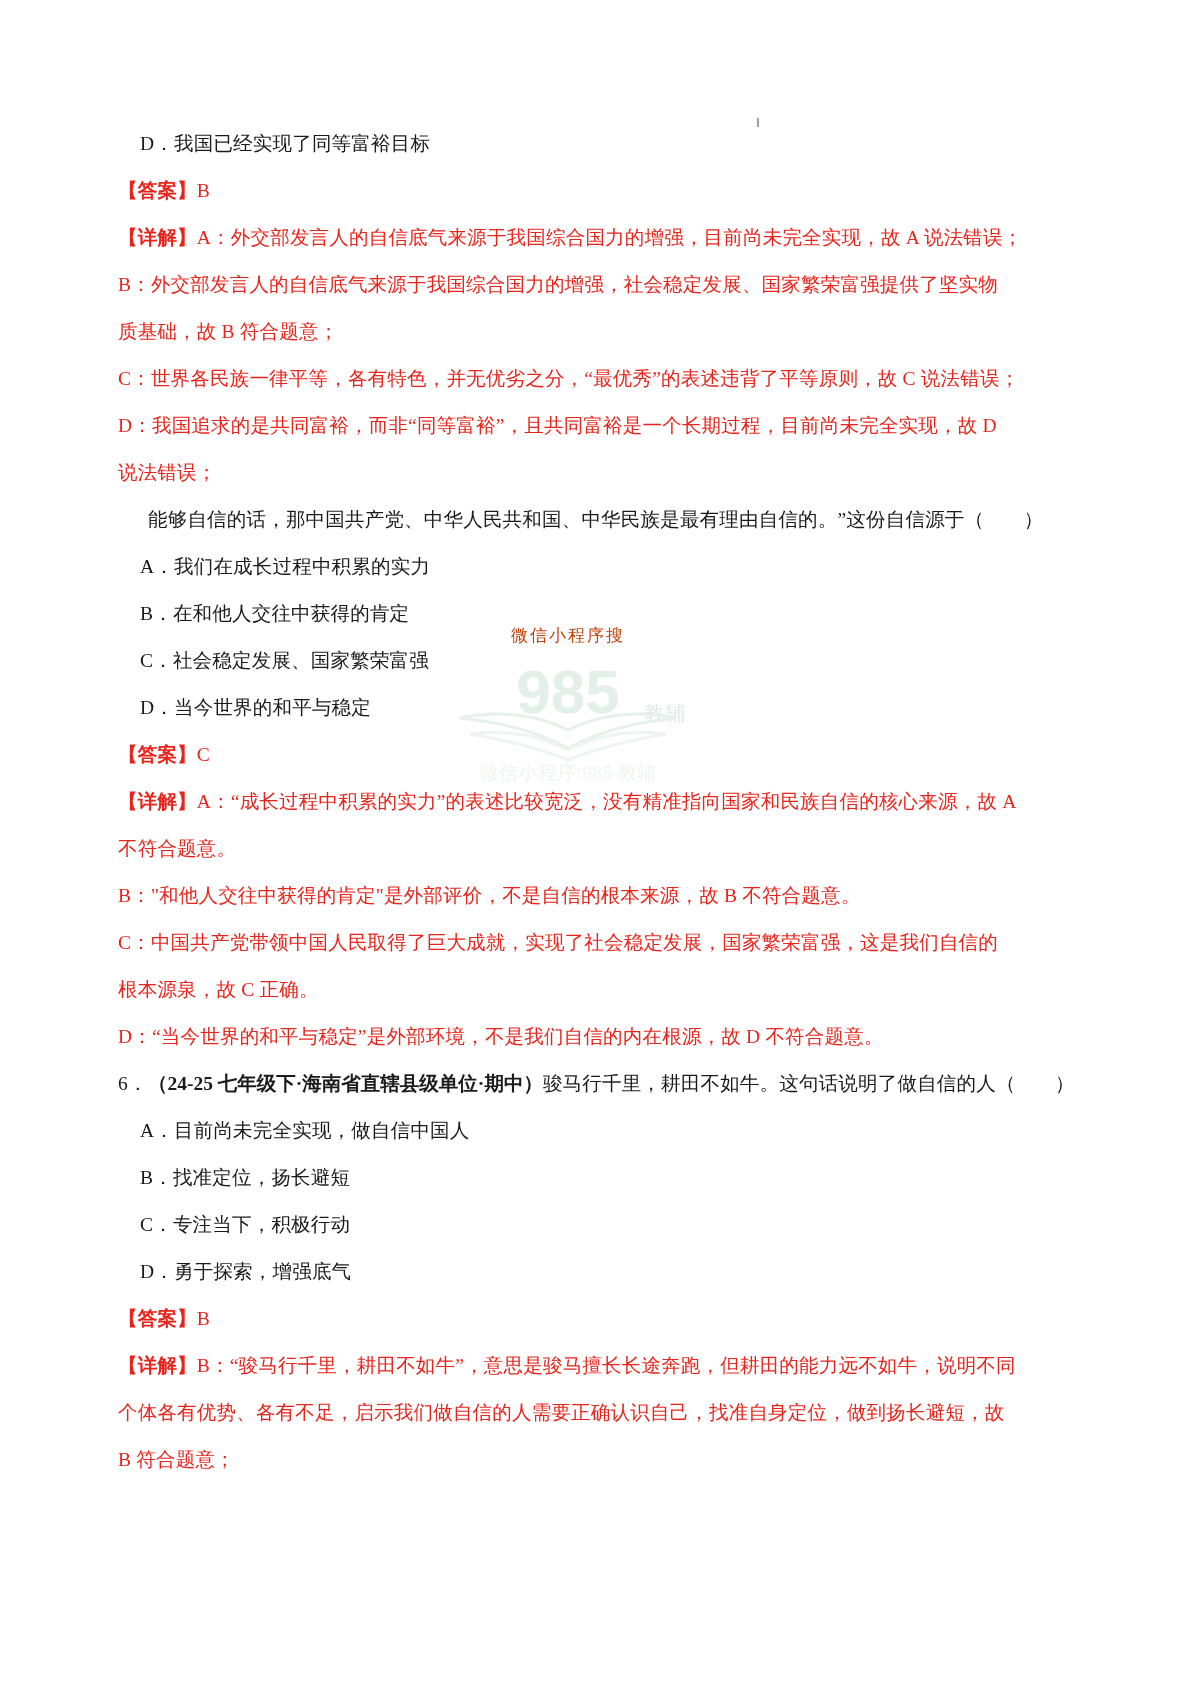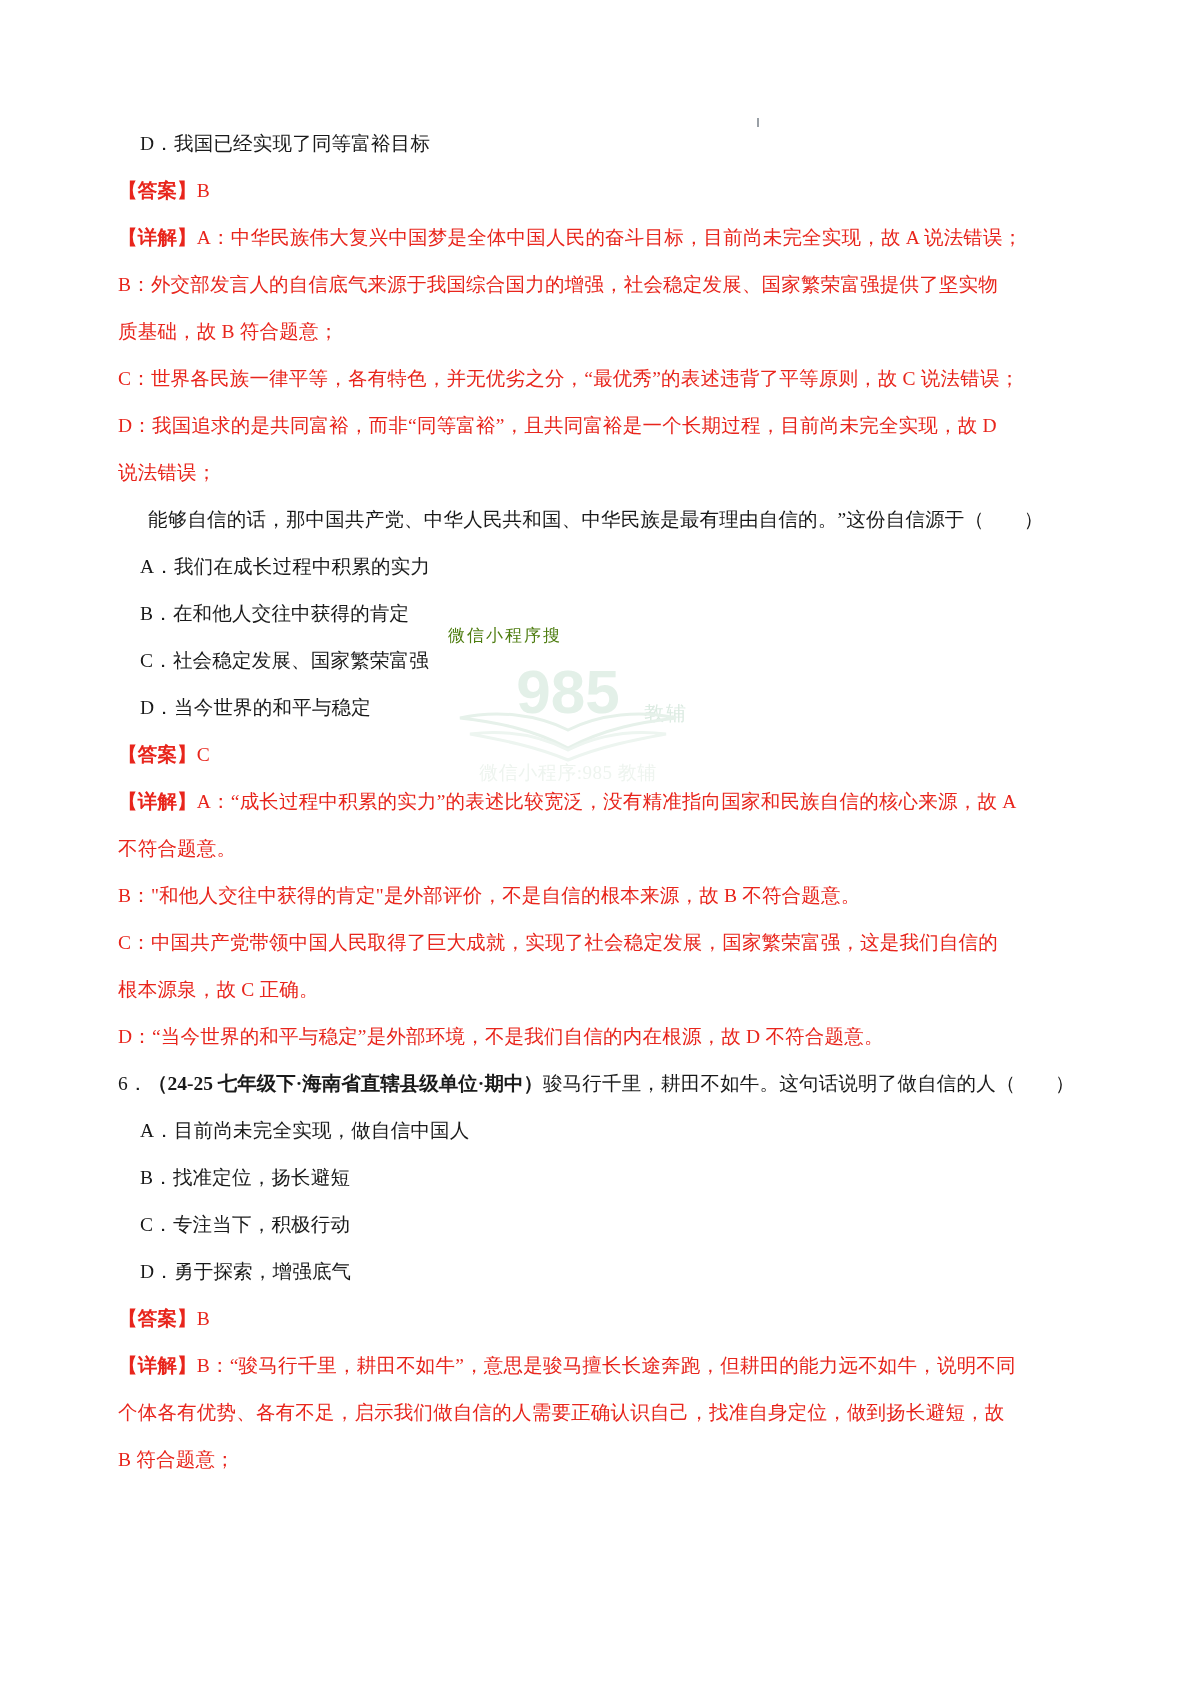--- a/index.html
+++ b/index.html
@@ -79,23 +79,24 @@
     width: 240px;
     height: 165px;
     pointer-events: none;
     user-select: none;
   }
   .wm-top-text {
     position: absolute;
     left: 0;
     top: 12px;
     width: 240px;
+    text-align: center;
     font-size: 17px;
     letter-spacing: 2px;
-    color: #4d7c0f;
+    color: #c2410c;
     font-family: "Liberation Sans", sans-serif;
   }
   .wm-985 {
     position: absolute;
     left: 0;
     top: 44px;
     width: 240px;
     text-align: center;
     font-size: 62px;
     font-weight: bold;
@@ -150,21 +151,21 @@
     </svg>
     <div class="wm-caption">微信小程序:985 教辅</div>
   </div>
 
   <div class="content">
 
     <div class="line opt">D．我国已经实现了同等富裕目标</div>
 
     <div class="line red"><span class="tag">【答案】</span><span>B</span></div>
 
-    <div class="line red"><span class="tag">【详解】</span><span>A：中华民族伟大复兴中国梦是全体中国人民的奋斗目标，目前尚未完全实现，故 A 说法错误；</span></div>
+    <div class="line red"><span class="tag">【详解】</span><span>A：外交部发言人的自信底气来源于我国综合国力的增强，目前尚未完全实现，故 A 说法错误；</span></div>
     <div class="line red">B：外交部发言人的自信底气来源于我国综合国力的增强，社会稳定发展、国家繁荣富强提供了坚实物</div>
     <div class="line red">质基础，故 B 符合题意；</div>
     <div class="line red">C：世界各民族一律平等，各有特色，并无优劣之分，“最优秀”的表述违背了平等原则，故 C 说法错误；</div>
     <div class="line red">D：我国追求的是共同富裕，而非“同等富裕”，且共同富裕是一个长期过程，目前尚未完全实现，故 D</div>
     <div class="line red">说法错误；</div>
 
     <div class="line q-cont">能够自信的话，那中国共产党、中华人民共和国、中华民族是最有理由自信的。”这份自信源于（　　）</div>
 
     <div class="line opt">A．我们在成长过程中积累的实力</div>
     <div class="line opt">B．在和他人交往中获得的肯定</div>

